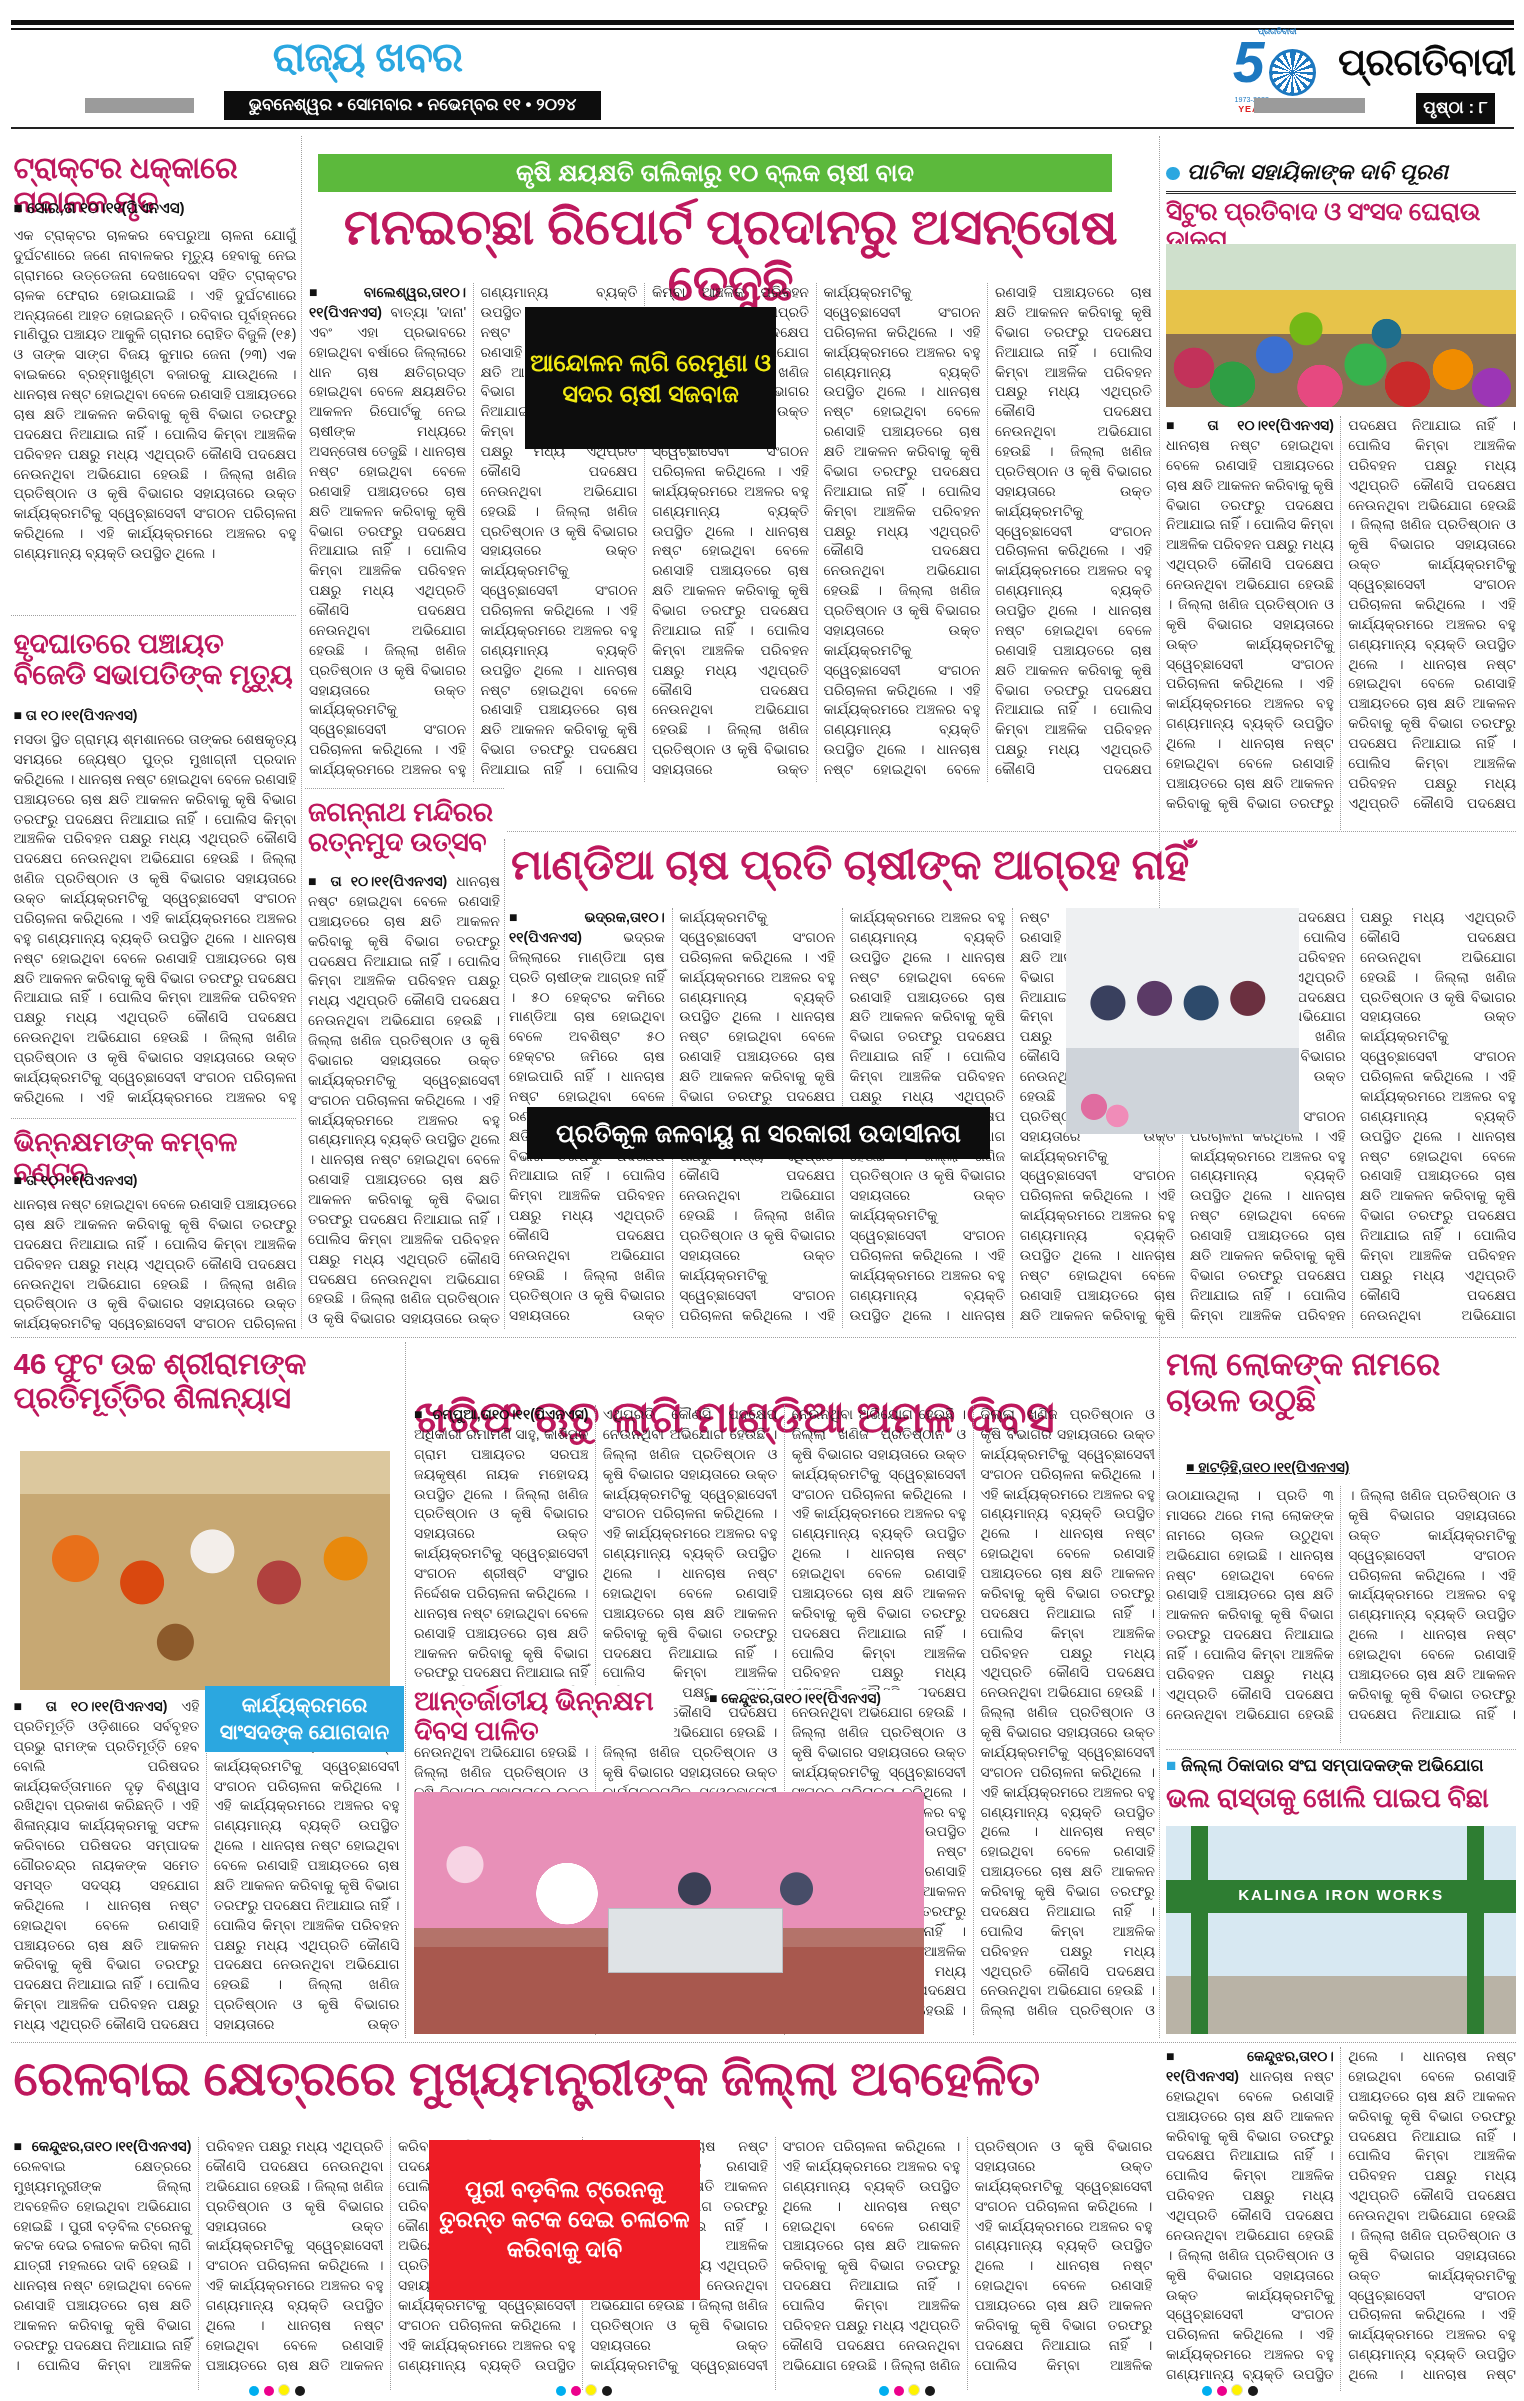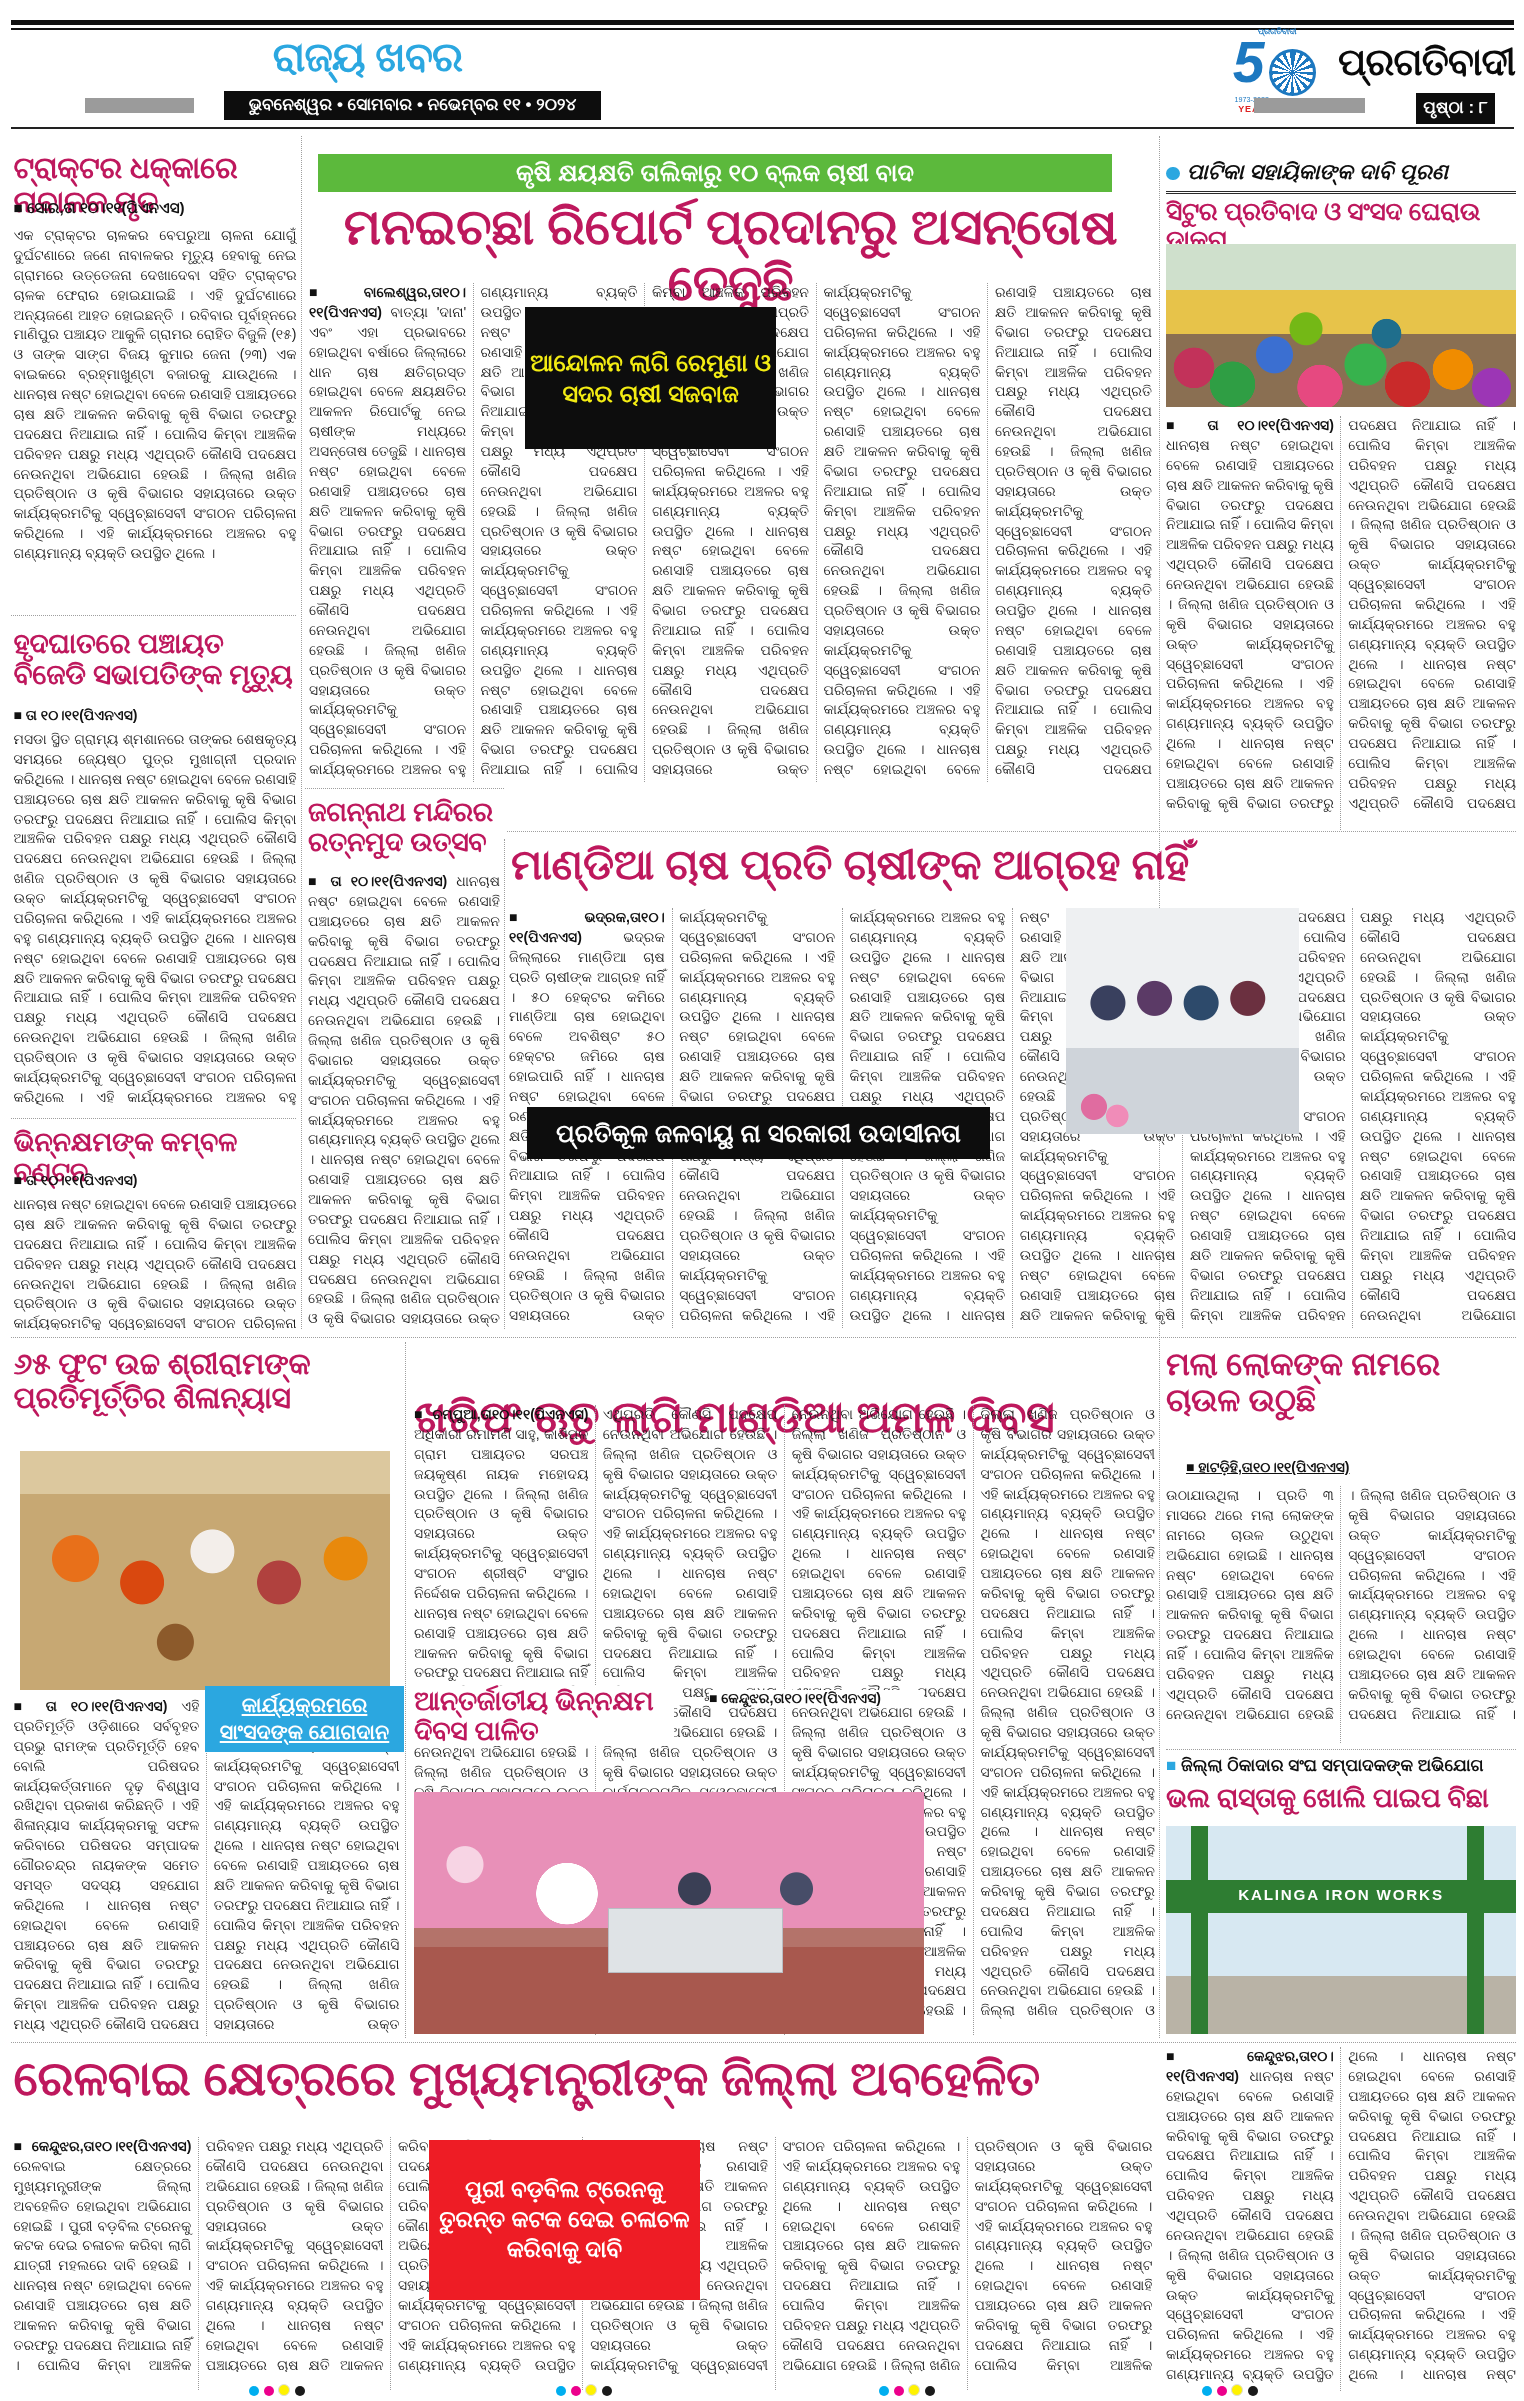--- a/index.html
+++ b/index.html
@@ -145,27 +145,27 @@
   </div>
 
   <div class="abs hl" style="left:511px;top:841px;width:897px;font-size:42px;">ମାଣ୍ଡିଆ ଚାଷ ପ୍ରତି ଚାଷୀଙ୍କ ଆଗ୍ରହ ନାହିଁ</div>
   <div class="abs bt cols c6" style="left:509px;top:908px;width:1007px;height:420px;">
     <b class="by">■ ଭଦ୍ରକ,ତା୧୦।୧୧(ପିଏନଏସ)</b>
     <span>ଭଦ୍ରକ ଜିଲ୍ଲାରେ ମାଣ୍ଡିଆ ଚାଷ ପ୍ରତି ଚାଷୀଙ୍କ ଆଗ୍ରହ ନାହିଁ । ୫୦ ହେକ୍ଟର କମିରେ ମାଣ୍ଡିଆ ଚାଷ ହୋଇଥିବା ବେଳେ ଅବଶିଷ୍ଟ ୫୦ ହେକ୍ଟର ଜମିରେ ଚାଷ ହୋଇପାରି ନାହିଁ । ଧାନଚାଷ ନଷ୍ଟ ହୋଇଥିବା ବେଳେ ରଣସାହି ପଞ୍ଚାୟତରେ ଚାଷ କ୍ଷତି ଆକଳନ କରିବାକୁ କୃଷି ବିଭାଗ ତରଫରୁ ପଦକ୍ଷେପ ନିଆଯାଇ ନାହିଁ । ପୋଲିସ କିମ୍ବା ଆଞ୍ଚଳିକ ପରିବହନ ପକ୍ଷରୁ ମଧ୍ୟ ଏଥିପ୍ରତି କୌଣସି ପଦକ୍ଷେପ ନେଉନଥିବା ଅଭିଯୋଗ ହେଉଛି । ଜିଲ୍ଲା ଖଣିଜ ପ୍ରତିଷ୍ଠାନ ଓ କୃଷି ବିଭାଗର ସହାୟତାରେ ଉକ୍ତ କାର୍ଯ୍ୟକ୍ରମଟିକୁ ସ୍ୱେଚ୍ଛାସେବୀ ସଂଗଠନ ପରିଚାଳନା କରିଥିଲେ । ଏହି କାର୍ଯ୍ୟକ୍ରମରେ ଅଞ୍ଚଳର ବହୁ ଗଣ୍ୟମାନ୍ୟ ବ୍ୟକ୍ତି ଉପସ୍ଥିତ ଥିଲେ । ଧାନଚାଷ ନଷ୍ଟ ହୋଇଥିବା ବେଳେ ରଣସାହି ପଞ୍ଚାୟତରେ ଚାଷ କ୍ଷତି ଆକଳନ କରିବାକୁ କୃଷି ବିଭାଗ ତରଫରୁ ପଦକ୍ଷେପ ନିଆଯାଇ ନାହିଁ । ପୋଲିସ କିମ୍ବା ଆଞ୍ଚଳିକ ପରିବହନ ପକ୍ଷରୁ ମଧ୍ୟ ଏଥିପ୍ରତି କୌଣସି ପଦକ୍ଷେପ ନେଉନଥିବା ଅଭିଯୋଗ ହେଉଛି । ଜିଲ୍ଲା ଖଣିଜ ପ୍ରତିଷ୍ଠାନ ଓ କୃଷି ବିଭାଗର ସହାୟତାରେ ଉକ୍ତ କାର୍ଯ୍ୟକ୍ରମଟିକୁ ସ୍ୱେଚ୍ଛାସେବୀ ସଂଗଠନ ପରିଚାଳନା କରିଥିଲେ । ଏହି କାର୍ଯ୍ୟକ୍ରମରେ ଅଞ୍ଚଳର ବହୁ ଗଣ୍ୟମାନ୍ୟ ବ୍ୟକ୍ତି ଉପସ୍ଥିତ ଥିଲେ । ଧାନଚାଷ ନଷ୍ଟ ହୋଇଥିବା ବେଳେ ରଣସାହି ପଞ୍ଚାୟତରେ ଚାଷ କ୍ଷତି ଆକଳନ କରିବାକୁ କୃଷି ବିଭାଗ ତରଫରୁ ପଦକ୍ଷେପ ନିଆଯାଇ ନାହିଁ । ପୋଲିସ କିମ୍ବା ଆଞ୍ଚଳିକ ପରିବହନ ପକ୍ଷରୁ ମଧ୍ୟ ଏଥିପ୍ରତି କୌଣସି ପଦକ୍ଷେପ ନେଉନଥିବା ଅଭିଯୋଗ ହେଉଛି । ଜିଲ୍ଲା ଖଣିଜ ପ୍ରତିଷ୍ଠାନ ଓ କୃଷି ବିଭାଗର ସହାୟତାରେ ଉକ୍ତ କାର୍ଯ୍ୟକ୍ରମଟିକୁ ସ୍ୱେଚ୍ଛାସେବୀ ସଂଗଠନ ପରିଚାଳନା କରିଥିଲେ । ଏହି କାର୍ଯ୍ୟକ୍ରମରେ ଅଞ୍ଚଳର ବହୁ ଗଣ୍ୟମାନ୍ୟ ବ୍ୟକ୍ତି ଉପସ୍ଥିତ ଥିଲେ । ଧାନଚାଷ ନଷ୍ଟ ହୋଇଥିବା ବେଳେ ରଣସାହି ପଞ୍ଚାୟତରେ ଚାଷ କ୍ଷତି ଆକଳନ କରିବାକୁ କୃଷି ବିଭାଗ ତରଫରୁ ପଦକ୍ଷେପ ନିଆଯାଇ ନାହିଁ । ପୋଲିସ କିମ୍ବା ଆଞ୍ଚଳିକ ପରିବହନ ପକ୍ଷରୁ ମଧ୍ୟ ଏଥିପ୍ରତି କୌଣସି ପଦକ୍ଷେପ ନେଉନଥିବା ଅଭିଯୋଗ ହେଉଛି । ଜିଲ୍ଲା ଖଣିଜ ପ୍ରତିଷ୍ଠାନ ଓ କୃଷି ବିଭାଗର ସହାୟତାରେ ଉକ୍ତ କାର୍ଯ୍ୟକ୍ରମଟିକୁ ସ୍ୱେଚ୍ଛାସେବୀ ସଂଗଠନ ପରିଚାଳନା କରିଥିଲେ । ଏହି କାର୍ଯ୍ୟକ୍ରମରେ ଅଞ୍ଚଳର ବହୁ ଗଣ୍ୟମାନ୍ୟ ବ୍ୟକ୍ତି ଉପସ୍ଥିତ ଥିଲେ । ଧାନଚାଷ ନଷ୍ଟ ହୋଇଥିବା ବେଳେ ରଣସାହି ପଞ୍ଚାୟତରେ ଚାଷ କ୍ଷତି ଆକଳନ କରିବାକୁ କୃଷି ବିଭାଗ ତରଫରୁ ପଦକ୍ଷେପ ନିଆଯାଇ ନାହିଁ । ପୋଲିସ କିମ୍ବା ଆଞ୍ଚଳିକ ପରିବହନ ପକ୍ଷରୁ ମଧ୍ୟ ଏଥିପ୍ରତି କୌଣସି ପଦକ୍ଷେପ ନେଉନଥିବା ଅଭିଯୋଗ ହେଉଛି । ଜିଲ୍ଲା ଖଣିଜ ପ୍ରତିଷ୍ଠାନ ଓ କୃଷି ବିଭାଗର ସହାୟତାରେ ଉକ୍ତ କାର୍ଯ୍ୟକ୍ରମଟିକୁ ସ୍ୱେଚ୍ଛାସେବୀ ସଂଗଠନ ପରିଚାଳନା କରିଥିଲେ । ଏହି କାର୍ଯ୍ୟକ୍ରମରେ ଅଞ୍ଚଳର ବହୁ ଗଣ୍ୟମାନ୍ୟ ବ୍ୟକ୍ତି ଉପସ୍ଥିତ ଥିଲେ । ଧାନଚାଷ ନଷ୍ଟ ହୋଇଥିବା ବେଳେ ରଣସାହି ପଞ୍ଚାୟତରେ ଚାଷ କ୍ଷତି ଆକଳନ କରିବାକୁ କୃଷି ବିଭାଗ ତରଫରୁ ପଦକ୍ଷେପ ନିଆଯାଇ ନାହିଁ । ପୋଲିସ କିମ୍ବା ଆଞ୍ଚଳିକ ପରିବହନ ପକ୍ଷରୁ ମଧ୍ୟ ଏଥିପ୍ରତି କୌଣସି ପଦକ୍ଷେପ ନେଉନଥିବା ଅଭିଯୋଗ ହେଉଛି । ଜିଲ୍ଲା ଖଣିଜ ପ୍ରତିଷ୍ଠାନ ଓ କୃଷି ବିଭାଗର ସହାୟତାରେ ଉକ୍ତ କାର୍ଯ୍ୟକ୍ରମଟିକୁ ସ୍ୱେଚ୍ଛାସେବୀ ସଂଗଠନ ପରିଚାଳନା କରିଥିଲେ । ଏହି କାର୍ଯ୍ୟକ୍ରମରେ ଅଞ୍ଚଳର ବହୁ ଗଣ୍ୟମାନ୍ୟ ବ୍ୟକ୍ତି ଉପସ୍ଥିତ ଥିଲେ । ଧାନଚାଷ ନଷ୍ଟ ହୋଇଥିବା ବେଳେ ରଣସାହି ପଞ୍ଚାୟତରେ ଚାଷ କ୍ଷତି ଆକଳନ କରିବାକୁ କୃଷି ବିଭାଗ ତରଫରୁ ପଦକ୍ଷେପ ନିଆଯାଇ ନାହିଁ । ପୋଲିସ କିମ୍ବା ଆଞ୍ଚଳିକ ପରିବହନ ପକ୍ଷରୁ ମଧ୍ୟ ଏଥିପ୍ରତି କୌଣସି ପଦକ୍ଷେପ ନେଉନଥିବା ଅଭିଯୋଗ ହେଉଛି । ଜିଲ୍ଲା ଖଣିଜ ପ୍ରତିଷ୍ଠାନ ଓ କୃଷି ବିଭାଗର ସହାୟତାରେ ଉକ୍ତ କାର୍ଯ୍ୟକ୍ରମଟିକୁ ସ୍ୱେଚ୍ଛାସେବୀ ସଂଗଠନ ପରିଚାଳନା କରିଥିଲେ । ଏହି କାର୍ଯ୍ୟକ୍ରମରେ ଅଞ୍ଚଳର ବହୁ ଗଣ୍ୟମାନ୍ୟ ବ୍ୟକ୍ତି ଉପସ୍ଥିତ ଥିଲେ । ଧାନଚାଷ ନଷ୍ଟ ହୋଇଥିବା ବେଳେ ରଣସାହି ପଞ୍ଚାୟତରେ ଚାଷ କ୍ଷତି ଆକଳନ କରିବାକୁ କୃଷି ବିଭାଗ ତରଫରୁ ପଦକ୍ଷେପ ନିଆଯାଇ ନାହିଁ । ପୋଲିସ କିମ୍ବା ଆଞ୍ଚଳିକ ପରିବହନ ପକ୍ଷରୁ ମଧ୍ୟ ଏଥିପ୍ରତି କୌଣସି ପଦକ୍ଷେପ ନେଉନଥିବା ଅଭିଯୋଗ ହେଉଛି । ଜିଲ୍ଲା ଖଣିଜ ପ୍ରତିଷ୍ଠାନ ଓ କୃଷି ବିଭାଗର ସହାୟତାରେ ଉକ୍ତ କାର୍ଯ୍ୟକ୍ରମଟିକୁ ସ୍ୱେଚ୍ଛାସେବୀ ସଂଗଠନ ପରିଚାଳନା କରିଥିଲେ । ଏହି କାର୍ଯ୍ୟକ୍ରମରେ ଅଞ୍ଚଳର ବହୁ ଗଣ୍ୟମାନ୍ୟ ବ୍ୟକ୍ତି ଉପସ୍ଥିତ ଥିଲେ । </span>
   </div>
   <div class="abs photo photo-mandia" style="left:1066px;top:908px;width:233px;height:226px;"></div>
   <div class="abs boxc" style="left:527px;top:1107px;width:463px;height:52px;background:#0d0d0d;color:#ffffff;font-size:25px;">ପ୍ରତିକୂଳ ଜଳବାୟୁ ନା ସରକାରୀ ଉଦାସୀନତା</div>
 
-  <div class="abs hl" style="left:13.5px;top:1347px;width:386px;font-size:30px;">୬୫ ଫୁଟ ଉଚ୍ଚ ଶ୍ରୀରାମଙ୍କ ପ୍ରତିମୂର୍ତ୍ତିର ଶିଳାନ୍ୟାସ</div>
+  <div class="abs hl" style="left:13.5px;top:1347px;width:386px;font-size:30px;">46 ଫୁଟ ଉଚ୍ଚ ଶ୍ରୀରାମଙ୍କ ପ୍ରତିମୂର୍ତ୍ତିର ଶିଳାନ୍ୟାସ</div>
   <div class="abs photo photo-shriram" style="left:20px;top:1451px;width:370px;height:239px;"></div>
   <div class="abs bt cols c2" style="left:13.5px;top:1697px;width:386px;height:339px;">
     <b class="by">■ ତା ୧୦।୧୧(ପିଏନଏସ)</b>
     <span>ଏହି ପ୍ରତିମୂର୍ତ୍ତି ଓଡ଼ିଶାରେ ସର୍ବବୃହତ ପ୍ରଭୁ ରାମଙ୍କ ପ୍ରତିମୂର୍ତ୍ତି ହେବ ବୋଲି ପରିଷଦର କାର୍ଯ୍ୟକର୍ତ୍ତାମାନେ ଦୃଢ଼ ବିଶ୍ୱାସ ରଖିଥିବା ପ୍ରକାଶ କରିଛନ୍ତି । ଏହି ଶିଳାନ୍ୟାସ କାର୍ଯ୍ୟକ୍ରମକୁ ସଫଳ କରିବାରେ ପରିଷଦର ସମ୍ପାଦକ ଗୌରଚନ୍ଦ୍ର ନାୟକଙ୍କ ସମେତ ସମସ୍ତ ସଦସ୍ୟ ସହଯୋଗ କରିଥିଲେ । ଧାନଚାଷ ନଷ୍ଟ ହୋଇଥିବା ବେଳେ ରଣସାହି ପଞ୍ଚାୟତରେ ଚାଷ କ୍ଷତି ଆକଳନ କରିବାକୁ କୃଷି ବିଭାଗ ତରଫରୁ ପଦକ୍ଷେପ ନିଆଯାଇ ନାହିଁ । ପୋଲିସ କିମ୍ବା ଆଞ୍ଚଳିକ ପରିବହନ ପକ୍ଷରୁ ମଧ୍ୟ ଏଥିପ୍ରତି କୌଣସି ପଦକ୍ଷେପ ନେଉନଥିବା ଅଭିଯୋଗ ହେଉଛି । ଜିଲ୍ଲା ଖଣିଜ ପ୍ରତିଷ୍ଠାନ ଓ କୃଷି ବିଭାଗର ସହାୟତାରେ ଉକ୍ତ କାର୍ଯ୍ୟକ୍ରମଟିକୁ ସ୍ୱେଚ୍ଛାସେବୀ ସଂଗଠନ ପରିଚାଳନା କରିଥିଲେ । ଏହି କାର୍ଯ୍ୟକ୍ରମରେ ଅଞ୍ଚଳର ବହୁ ଗଣ୍ୟମାନ୍ୟ ବ୍ୟକ୍ତି ଉପସ୍ଥିତ ଥିଲେ । ଧାନଚାଷ ନଷ୍ଟ ହୋଇଥିବା ବେଳେ ରଣସାହି ପଞ୍ଚାୟତରେ ଚାଷ କ୍ଷତି ଆକଳନ କରିବାକୁ କୃଷି ବିଭାଗ ତରଫରୁ ପଦକ୍ଷେପ ନିଆଯାଇ ନାହିଁ । ପୋଲିସ କିମ୍ବା ଆଞ୍ଚଳିକ ପରିବହନ ପକ୍ଷରୁ ମଧ୍ୟ ଏଥିପ୍ରତି କୌଣସି ପଦକ୍ଷେପ ନେଉନଥିବା ଅଭିଯୋଗ ହେଉଛି । ଜିଲ୍ଲା ଖଣିଜ ପ୍ରତିଷ୍ଠାନ ଓ କୃଷି ବିଭାଗର ସହାୟତାରେ ଉକ୍ତ କାର୍ଯ୍ୟକ୍ରମଟିକୁ ସ୍ୱେଚ୍ଛାସେବୀ ସଂଗଠନ ପରିଚାଳନା କରିଥିଲେ । ଏହି କାର୍ଯ୍ୟକ୍ରମରେ ଅଞ୍ଚଳର ବହୁ ଗଣ୍ୟମାନ୍ୟ ବ୍ୟକ୍ତି ଉପସ୍ଥିତ ଥିଲେ । ଧାନଚାଷ ନଷ୍ଟ ହୋଇଥିବା ବେଳେ ରଣସାହି ପଞ୍ଚାୟତରେ ଚାଷ କ୍ଷତି ଆକଳନ କରିବାକୁ କୃଷି ବିଭାଗ ତରଫରୁ ପଦକ୍ଷେପ ନିଆଯାଇ ନାହିଁ । ପୋଲିସ କିମ୍ବା ଆଞ୍ଚଳିକ ପରିବହନ ପକ୍ଷରୁ ମଧ୍ୟ ଏଥିପ୍ରତି କୌଣସି ପଦକ୍ଷେପ ନେଉନଥିବା ଅଭିଯୋଗ ହେଉଛି । ଜିଲ୍ଲା ଖଣିଜ ପ୍ରତିଷ୍ଠାନ ଓ କୃଷି ବିଭାଗର ସହାୟତାରେ ଉକ୍ତ କାର୍ଯ୍ୟକ୍ରମଟିକୁ ସ୍ୱେଚ୍ଛାସେବୀ ସଂଗଠନ ପରିଚାଳନା କରିଥିଲେ । ଏହି କାର୍ଯ୍ୟକ୍ରମରେ ଅଞ୍ଚଳର ବହୁ ଗଣ୍ୟମାନ୍ୟ ବ୍ୟକ୍ତି ଉପସ୍ଥିତ ଥିଲେ । </span>
   </div>
-  <div class="abs boxc" style="left:205px;top:1686px;width:199px;height:66px;background:#2ba7e0;color:#ffffff;font-size:20.6px;text-decoration:underline;">କାର୍ଯ୍ୟକ୍ରମରେ ସାଂସଦଙ୍କ ଯୋଗଦାନ</div>
+  <div class="abs boxc" style="left:205px;top:1686px;width:199px;height:66px;background:#2ba7e0;color:#ffffff;font-size:20.6px;">କାର୍ଯ୍ୟକ୍ରମରେ ସାଂସଦଙ୍କ ଯୋଗଦାନ</div>
 
   <div class="abs hl" style="left:414px;top:1349px;width:741px;font-size:44px;margin-top:43px;">ଖରିଫ ଋତୁ ଲାଗି ମାଣ୍ଡିଆ ଅମଳ ଦିବସ</div>
   <div class="abs bt cols c4" style="left:414px;top:1405px;width:741px;height:630px;">
     <b class="by">■ ଚମ୍ପୁଆ,ତା୧୦।୧୧(ପିଏନଏସ)</b>
     <span>ଅଧିକାରୀ ରମାମଣି ସାହୁ, କାଶିପଳ ଗ୍ରାମ ପଞ୍ଚାୟତର ସରପଞ୍ଚ ଜୟକୃଷ୍ଣ ନାୟକ ମହୋଦୟ ଉପସ୍ଥିତ ଥିଲେ । ଜିଲ୍ଲା ଖଣିଜ ପ୍ରତିଷ୍ଠାନ ଓ କୃଷି ବିଭାଗର ସହାୟତାରେ ଉକ୍ତ କାର୍ଯ୍ୟକ୍ରମଟିକୁ ସ୍ୱେଚ୍ଛାସେବୀ ସଂଗଠନ ଶ୍ରୀଷ୍ଟି ସଂସ୍ଥାର ନିର୍ଦ୍ଦେଶକ ପରିଚାଳନା କରିଥିଲେ । ଧାନଚାଷ ନଷ୍ଟ ହୋଇଥିବା ବେଳେ ରଣସାହି ପଞ୍ଚାୟତରେ ଚାଷ କ୍ଷତି ଆକଳନ କରିବାକୁ କୃଷି ବିଭାଗ ତରଫରୁ ପଦକ୍ଷେପ ନିଆଯାଇ ନାହିଁ । ପୋଲିସ କିମ୍ବା ଆଞ୍ଚଳିକ ପରିବହନ ପକ୍ଷରୁ ମଧ୍ୟ ଏଥିପ୍ରତି କୌଣସି ପଦକ୍ଷେପ ନେଉନଥିବା ଅଭିଯୋଗ ହେଉଛି । ଜିଲ୍ଲା ଖଣିଜ ପ୍ରତିଷ୍ଠାନ ଓ କୃଷି ବିଭାଗର ସହାୟତାରେ ଉକ୍ତ କାର୍ଯ୍ୟକ୍ରମଟିକୁ ସ୍ୱେଚ୍ଛାସେବୀ ସଂଗଠନ ପରିଚାଳନା କରିଥିଲେ । ଏହି କାର୍ଯ୍ୟକ୍ରମରେ ଅଞ୍ଚଳର ବହୁ ଗଣ୍ୟମାନ୍ୟ ବ୍ୟକ୍ତି ଉପସ୍ଥିତ ଥିଲେ । ଧାନଚାଷ ନଷ୍ଟ ହୋଇଥିବା ବେଳେ ରଣସାହି ପଞ୍ଚାୟତରେ ଚାଷ କ୍ଷତି ଆକଳନ କରିବାକୁ କୃଷି ବିଭାଗ ତରଫରୁ ପଦକ୍ଷେପ ନିଆଯାଇ ନାହିଁ । ପୋଲିସ କିମ୍ବା ଆଞ୍ଚଳିକ ପରିବହନ ପକ୍ଷରୁ ମଧ୍ୟ ଏଥିପ୍ରତି କୌଣସି ପଦକ୍ଷେପ ନେଉନଥିବା ଅଭିଯୋଗ ହେଉଛି । ଜିଲ୍ଲା ଖଣିଜ ପ୍ରତିଷ୍ଠାନ ଓ କୃଷି ବିଭାଗର ସହାୟତାରେ ଉକ୍ତ କାର୍ଯ୍ୟକ୍ରମଟିକୁ ସ୍ୱେଚ୍ଛାସେବୀ ସଂଗଠନ ପରିଚାଳନା କରିଥିଲେ । ଏହି କାର୍ଯ୍ୟକ୍ରମରେ ଅଞ୍ଚଳର ବହୁ ଗଣ୍ୟମାନ୍ୟ ବ୍ୟକ୍ତି ଉପସ୍ଥିତ ଥିଲେ । ଧାନଚାଷ ନଷ୍ଟ ହୋଇଥିବା ବେଳେ ରଣସାହି ପଞ୍ଚାୟତରେ ଚାଷ କ୍ଷତି ଆକଳନ କରିବାକୁ କୃଷି ବିଭାଗ ତରଫରୁ ପଦକ୍ଷେପ ନିଆଯାଇ ନାହିଁ । ପୋଲିସ କିମ୍ବା ଆଞ୍ଚଳିକ ପରିବହନ ପକ୍ଷରୁ ମଧ୍ୟ ଏଥିପ୍ରତି କୌଣସି ପଦକ୍ଷେପ ନେଉନଥିବା ଅଭିଯୋଗ ହେଉଛି । ଜିଲ୍ଲା ଖଣିଜ ପ୍ରତିଷ୍ଠାନ ଓ କୃଷି ବିଭାଗର ସହାୟତାରେ ଉକ୍ତ କାର୍ଯ୍ୟକ୍ରମଟିକୁ ସ୍ୱେଚ୍ଛାସେବୀ ସଂଗଠନ ପରିଚାଳନା କରିଥିଲେ । ଏହି କାର୍ଯ୍ୟକ୍ରମରେ ଅଞ୍ଚଳର ବହୁ ଗଣ୍ୟମାନ୍ୟ ବ୍ୟକ୍ତି ଉପସ୍ଥିତ ଥିଲେ । ଧାନଚାଷ ନଷ୍ଟ ହୋଇଥିବା ବେଳେ ରଣସାହି ପଞ୍ଚାୟତରେ ଚାଷ କ୍ଷତି ଆକଳନ କରିବାକୁ କୃଷି ବିଭାଗ ତରଫରୁ ପଦକ୍ଷେପ ନିଆଯାଇ ନାହିଁ । ପୋଲିସ କିମ୍ବା ଆଞ୍ଚଳିକ ପରିବହନ ପକ୍ଷରୁ ମଧ୍ୟ ଏଥିପ୍ରତି କୌଣସି ପଦକ୍ଷେପ ନେଉନଥିବା ଅଭିଯୋଗ ହେଉଛି । ଜିଲ୍ଲା ଖଣିଜ ପ୍ରତିଷ୍ଠାନ ଓ କୃଷି ବିଭାଗର ସହାୟତାରେ ଉକ୍ତ କାର୍ଯ୍ୟକ୍ରମଟିକୁ ସ୍ୱେଚ୍ଛାସେବୀ ସଂଗଠନ ପରିଚାଳନା କରିଥିଲେ । ଏହି କାର୍ଯ୍ୟକ୍ରମରେ ଅଞ୍ଚଳର ବହୁ ଗଣ୍ୟମାନ୍ୟ ବ୍ୟକ୍ତି ଉପସ୍ଥିତ ଥିଲେ । ଧାନଚାଷ ନଷ୍ଟ ହୋଇଥିବା ବେଳେ ରଣସାହି ପଞ୍ଚାୟତରେ ଚାଷ କ୍ଷତି ଆକଳନ କରିବାକୁ କୃଷି ବିଭାଗ ତରଫରୁ ପଦକ୍ଷେପ ନିଆଯାଇ ନାହିଁ । ପୋଲିସ କିମ୍ବା ଆଞ୍ଚଳିକ ପରିବହନ ପକ୍ଷରୁ ମଧ୍ୟ ଏଥିପ୍ରତି କୌଣସି ପଦକ୍ଷେପ ନେଉନଥିବା ଅଭିଯୋଗ ହେଉଛି । ଜିଲ୍ଲା ଖଣିଜ ପ୍ରତିଷ୍ଠାନ ଓ କୃଷି ବିଭାଗର ସହାୟତାରେ ଉକ୍ତ କାର୍ଯ୍ୟକ୍ରମଟିକୁ ସ୍ୱେଚ୍ଛାସେବୀ ସଂଗଠନ ପରିଚାଳନା କରିଥିଲେ । ଏହି କାର୍ଯ୍ୟକ୍ରମରେ ଅଞ୍ଚଳର ବହୁ ଗଣ୍ୟମାନ୍ୟ ବ୍ୟକ୍ତି ଉପସ୍ଥିତ ଥିଲେ । ଧାନଚାଷ ନଷ୍ଟ ହୋଇଥିବା ବେଳେ ରଣସାହି ପଞ୍ଚାୟତରେ ଚାଷ କ୍ଷତି ଆକଳନ କରିବାକୁ କୃଷି ବିଭାଗ ତରଫରୁ ପଦକ୍ଷେପ ନିଆଯାଇ ନାହିଁ । ପୋଲିସ କିମ୍ବା ଆଞ୍ଚଳିକ ପରିବହନ ପକ୍ଷରୁ ମଧ୍ୟ ଏଥିପ୍ରତି କୌଣସି ପଦକ୍ଷେପ ନେଉନଥିବା ଅଭିଯୋଗ ହେଉଛି । ଜିଲ୍ଲା ଖଣିଜ ପ୍ରତିଷ୍ଠାନ ଓ କୃଷି ବିଭାଗର ସହାୟତାରେ ଉକ୍ତ କାର୍ଯ୍ୟକ୍ରମଟିକୁ ସ୍ୱେଚ୍ଛାସେବୀ ସଂଗଠନ ପରିଚାଳନା କରିଥିଲେ । ଏହି କାର୍ଯ୍ୟକ୍ରମରେ ଅଞ୍ଚଳର ବହୁ ଗଣ୍ୟମାନ୍ୟ ବ୍ୟକ୍ତି ଉପସ୍ଥିତ ଥିଲେ । ଧାନଚାଷ ନଷ୍ଟ ହୋଇଥିବା ବେଳେ ରଣସାହି ପଞ୍ଚାୟତରେ ଚାଷ କ୍ଷତି ଆକଳନ କରିବାକୁ କୃଷି ବିଭାଗ ତରଫରୁ ପଦକ୍ଷେପ ନିଆଯାଇ ନାହିଁ । ପୋଲିସ କିମ୍ବା ଆଞ୍ଚଳିକ ପରିବହନ ପକ୍ଷରୁ ମଧ୍ୟ ଏଥିପ୍ରତି କୌଣସି ପଦକ୍ଷେପ ନେଉନଥିବା ଅଭିଯୋଗ ହେଉଛି । ଜିଲ୍ଲା ଖଣିଜ ପ୍ରତିଷ୍ଠାନ ଓ କୃଷି ବିଭାଗର ସହାୟତାରେ ଉକ୍ତ କାର୍ଯ୍ୟକ୍ରମଟିକୁ ସ୍ୱେଚ୍ଛାସେବୀ ସଂଗଠନ ପରିଚାଳନା କରିଥିଲେ । ଏହି କାର୍ଯ୍ୟକ୍ରମରେ ଅଞ୍ଚଳର ବହୁ ଗଣ୍ୟମାନ୍ୟ ବ୍ୟକ୍ତି ଉପସ୍ଥିତ ଥିଲେ । ଧାନଚାଷ ନଷ୍ଟ ହୋଇଥିବା ବେଳେ ରଣସାହି ପଞ୍ଚାୟତରେ ଚାଷ କ୍ଷତି ଆକଳନ କରିବାକୁ କୃଷି ବିଭାଗ ତରଫରୁ ପଦକ୍ଷେପ ନିଆଯାଇ ନାହିଁ । ପୋଲିସ କିମ୍ବା ଆଞ୍ଚଳିକ ପରିବହନ ପକ୍ଷରୁ ମଧ୍ୟ ଏଥିପ୍ରତି କୌଣସି ପଦକ୍ଷେପ ନେଉନଥିବା ଅଭିଯୋଗ ହେଉଛି । ଜିଲ୍ଲା ଖଣିଜ ପ୍ରତିଷ୍ଠାନ ଓ କୃଷି ବିଭାଗର ସହାୟତାରେ ଉକ୍ତ କାର୍ଯ୍ୟକ୍ରମଟିକୁ ସ୍ୱେଚ୍ଛାସେବୀ ସଂଗଠନ ପରିଚାଳନା କରିଥିଲେ । ଏହି କାର୍ଯ୍ୟକ୍ରମରେ ଅଞ୍ଚଳର ବହୁ ଗଣ୍ୟମାନ୍ୟ ବ୍ୟକ୍ତି ଉପସ୍ଥିତ ଥିଲେ । ଧାନଚାଷ ନଷ୍ଟ ହୋଇଥିବା ବେଳେ ରଣସାହି ପଞ୍ଚାୟତରେ ଚାଷ କ୍ଷତି ଆକଳନ କରିବାକୁ କୃଷି ବିଭାଗ ତରଫରୁ ପଦକ୍ଷେପ ନିଆଯାଇ ନାହିଁ । ପୋଲିସ କିମ୍ବା ଆଞ୍ଚଳିକ ପରିବହନ ପକ୍ଷରୁ ମଧ୍ୟ ଏଥିପ୍ରତି କୌଣସି ପଦକ୍ଷେପ ନେଉନଥିବା ଅଭିଯୋଗ ହେଉଛି । ଜିଲ୍ଲା ଖଣିଜ ପ୍ରତିଷ୍ଠାନ ଓ କୃଷି ବିଭାଗର ସହାୟତାରେ ଉକ୍ତ କାର୍ଯ୍ୟକ୍ରମଟିକୁ ସ୍ୱେଚ୍ଛାସେବୀ ସଂଗଠନ ପରିଚାଳନା କରିଥିଲେ । ଏହି କାର୍ଯ୍ୟକ୍ରମରେ ଅଞ୍ଚଳର ବହୁ ଗଣ୍ୟମାନ୍ୟ ବ୍ୟକ୍ତି ଉପସ୍ଥିତ ଥିଲେ । </span>
   </div>
   <div class="abs hl" style="left:414px;top:1686px;width:260px;font-size:27px;background:#fff;">ଆନ୍ତର୍ଜାତୀୟ ଭିନ୍ନକ୍ଷମ ଦିବସ ପାଳିତ</div>
   <div class="abs by" style="left:709px;top:1690px;width:215px;background:#fff;">■ କେନ୍ଦୁଝର,ତା୧୦।୧୧(ପିଏନଏସ)</div>
   <div class="abs photo photo-dis" style="left:414px;top:1792px;width:510px;height:242px;">
     <div class="abs" style="left:38%;top:48%;width:34%;height:26%;background:#dfe3e6;border:1.8px solid #b9bec4;"></div>

